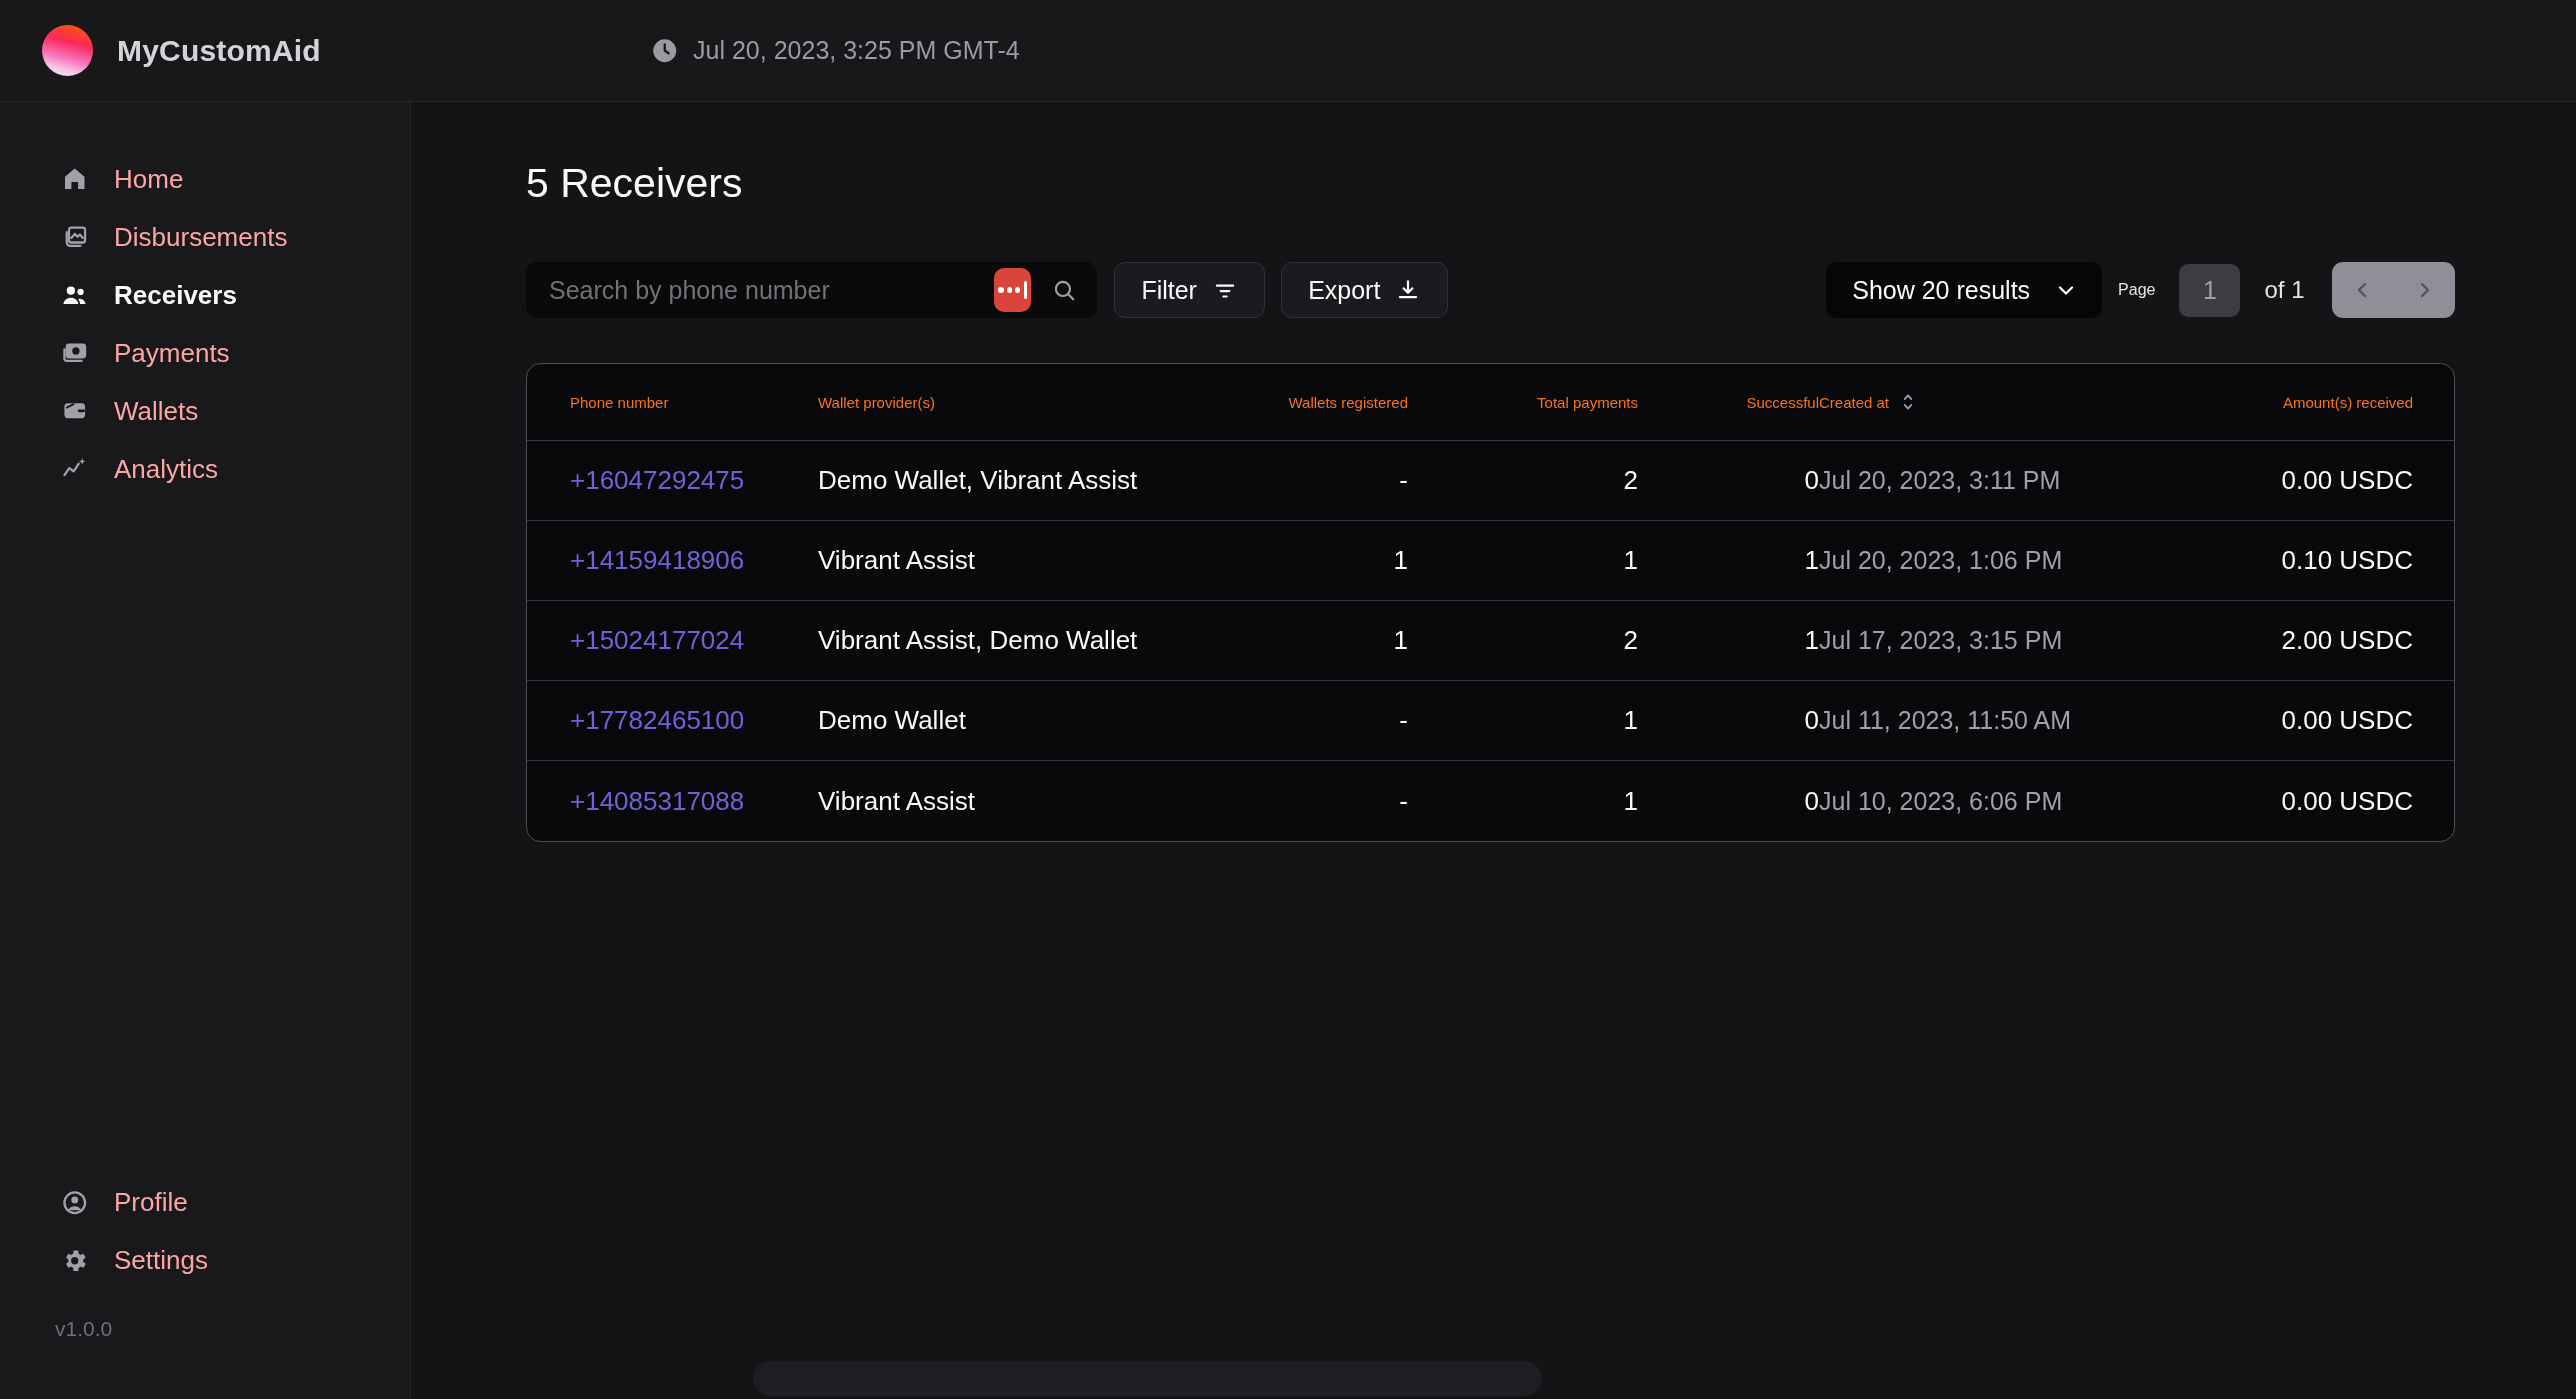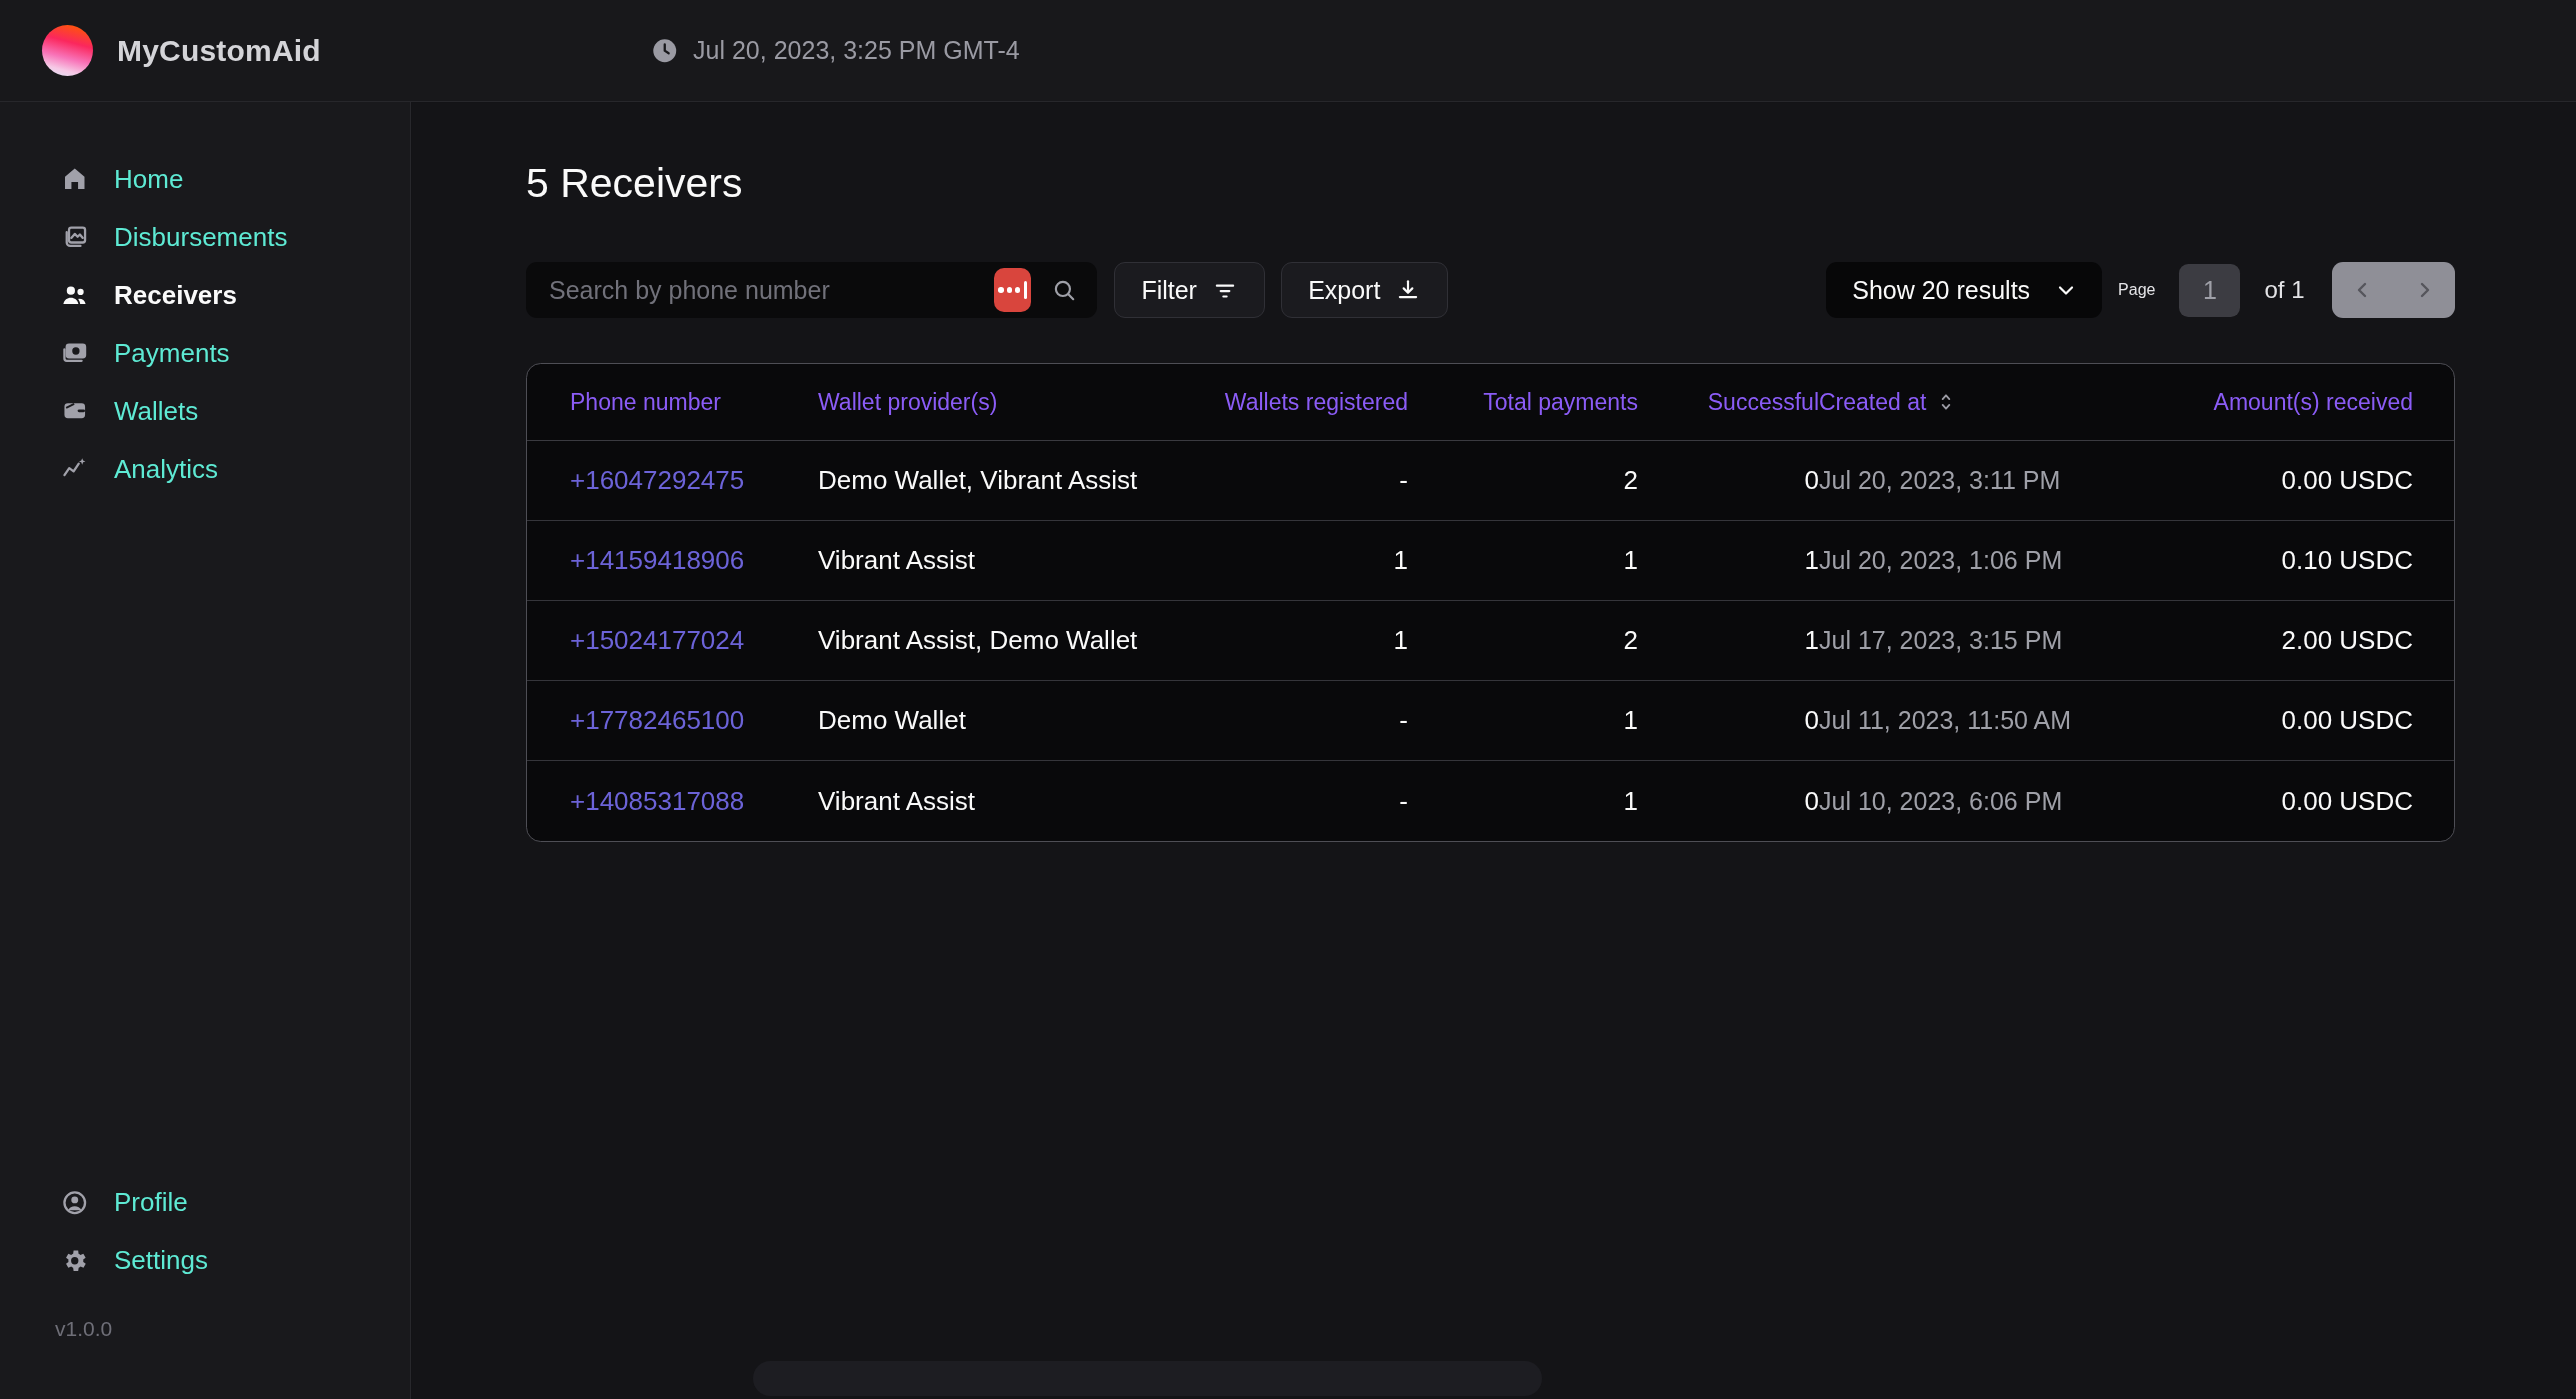--- a/index.html
+++ b/index.html
@@ -13,21 +13,21 @@
     background:linear-gradient(195deg,#ff5a00 4%,#fb275d 36%,#f873b8 62%,#f6c9e6 82%,#dfe3f5 98%); }
   .brand { margin-left:24px; font-size:30px; font-weight:700; color:#d4d4d8; letter-spacing:0.2px; }
   .ts-wrap { margin-left:330px; display:flex; align-items:center; gap:14.7px; color:#9a9aa3; }
   .ts-text { font-size:25px; color:#9a9aa3; }
 
   
   .sidebar { position:absolute; left:0; top:102px; width:411px; height:1298px;
     background:#19191c; border-right:0.9px solid #28282c; }
   .nav { position:absolute; top:48px; left:0; right:0; }
   .nav-item { height:58px; display:flex; align-items:center; gap:24px; padding-left:59px;
-    color:#5eead4; font-size:26px; cursor:pointer; }
+    color:#fca5a5; font-size:26px; cursor:pointer; }
   .nav-item.active { color:#fafafa; font-weight:700; }
   .nav-item .ic { width:31px; height:31px; display:flex; align-items:center; justify-content:center; }
   .nav-footer { position:absolute; bottom:59px; left:0; right:0; }
   .version { padding-left:55px; margin-top:27.5px; font-size:21px; color:#6f6f78; }
 
   svg { display:block; }
 
   
   .main { position:absolute; left:412px; top:103px; width:2164px; height:1297px; background:#141417; }
   .page-title { position:absolute; left:114px; top:57px; font-size:41px; font-weight:500; color:#fafafa; }
@@ -59,21 +59,21 @@
   .pager { margin-left:27.5px; width:123px; height:56px; background:#8f8f97; border-radius:11px;
     display:flex; align-items:center; }
   .pager button { flex:1; height:100%; background:transparent; border:none; display:flex;
     align-items:center; justify-content:center; cursor:pointer; color:#55555c; }
 
   
   .table { position:absolute; left:114px; top:260px; width:1929px; background:#09090b;
     border:0.9px solid #4e4e55; border-radius:14.7px; overflow:hidden; }
   .tr { display:grid; grid-template-columns:248px 365px 225px 230px 181px 365px 1fr;
     align-items:center; padding:0 41px 0 43px; }
-  .thead { height:77px; border-bottom:0.9px solid #3a3a40; color:#8b5cf6; font-size:23px; }
+  .thead { height:77px; border-bottom:0.9px solid #3a3a40; color:#f97316; font-size:15px; }
   .trow { height:80px; border-bottom:0.9px solid #35353b; font-size:26px; color:#fafafa; }
   .trow:last-child { border-bottom:none; }
   .c-right { text-align:right; }
   .phone { color:#6c63d8; font-weight:500; cursor:pointer; }
   .created { color:#9fa0a8; font-size:25px; }
   .amount { font-weight:500; }
   .th-created { display:flex; align-items:center; gap:9.2px; }
 
   .hscroll { position:absolute; left:341px; bottom:3.7px; width:789px; height:35px;
     border-radius:17.4px; background:#1d1d22; }

